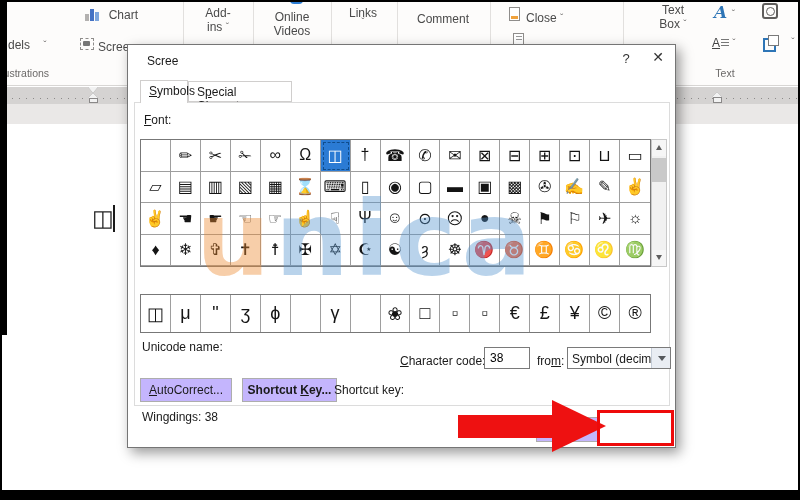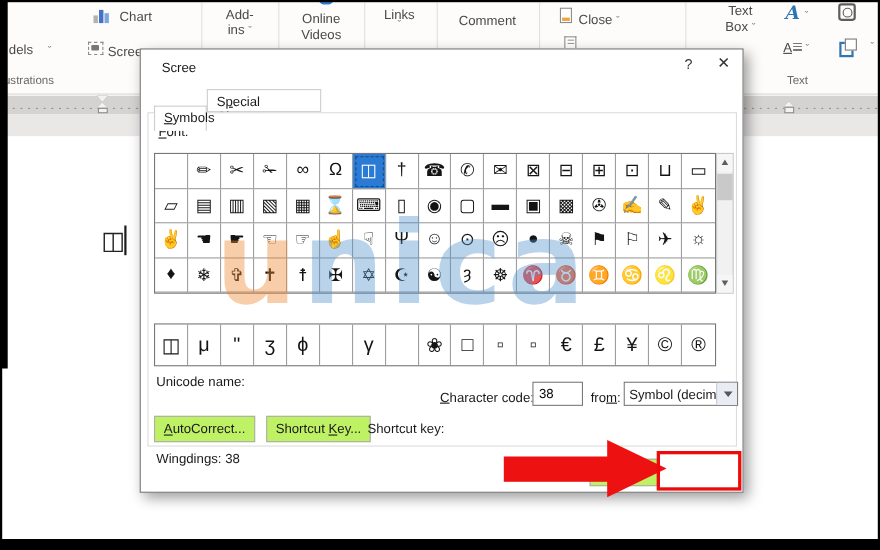--- a/index.html
+++ b/index.html
@@ -63,21 +63,21 @@
 
   
   .dialog { position:absolute; left:127px; top:44px; width:549px; height:404px; background:#fff;
             border:1px solid #757575; box-shadow:4px 5px 12px rgba(0,0,0,.4); z-index:10; font-size:12px; color:#1a1a1a; }
   .dlg-title { position:absolute; left:19px; top:9px; font-size:12px; color:#1a1a1a; }
   .dlg-help { position:absolute; left:488px; top:6px; font-size:13px; color:#333; width:20px; text-align:center; }
   .dlg-x { position:absolute; left:518px; top:4px; font-size:14px; color:#333; width:24px; text-align:center; }
   .ak { text-decoration:underline; }
 
   .tab { position:absolute; top:36px; height:21px; background:#fff; border:1px solid #d0cecd; padding:3px 8px 0; font-size:12px; }
-  .tab.active { height:23px; top:35px; border-bottom:none; z-index:3;margin-top:16px; }
+  .tab.active { height:23px; top:35px; border-bottom:none; z-index:3; }
   .tabpage { position:absolute; left:6px; top:57px; width:536px; height:304px; background:#fff; border:1px solid #dcdcdc; }
 
   .font-label { position:absolute; left:16px; top:68px; }
   .font-combo { position:absolute; left:51px; top:63px; width:200px; height:22px; border:1px solid #7a7a7a; background:#fff; }
   .font-combo .txt { position:absolute; left:6px; top:4px; }
   .combo-btn { position:absolute; right:0; top:0; width:19px; height:100%; background:#e9edf3; border-left:1px solid #c5cdd8; }
   .combo-btn:after { content:""; position:absolute; left:6px; top:8px; border-left:4px solid transparent; border-right:4px solid transparent; border-top:5px solid #55585c; }
 
   .sym-grid { position:absolute; left:12px; top:94px; width:511px; height:128px; border:1px solid #777;
               display:grid; grid-template-columns:repeat(17,1fr); grid-template-rows:repeat(4,1fr); background:#fff; }
@@ -100,24 +100,24 @@
   .rcell:nth-child(17n) { border-right:none; }
 
   .uni-label { position:absolute; left:14px; top:295px; }
   .uni-value { position:absolute; left:14px; top:317px;margin-top:48px; }
   .cc-label { position:absolute; left:272px; top:309px; }
   .cc-input { position:absolute; left:356px; top:302px; width:46px; height:22px; border:1px solid #7a7a7a; font-size:12px; padding-left:5px;
               font-family:"Liberation Sans", sans-serif; }
   .from-label { position:absolute; left:409px; top:309px; }
   .from-combo { position:absolute; left:439px; top:302px; width:104px; height:22px; border:1px solid #7a7a7a; background:#fff; }
   .from-combo .txt { position:absolute; left:4px; top:4px; white-space:nowrap; overflow:hidden; width:82px; }
-  .btn { position:absolute; height:24px; background:#bef264; border:1px solid #adadad; font-size:12px; text-align:center;
+  .btn { position:absolute; height:24px; background:#c4b5fd; border:1px solid #adadad; font-size:12px; text-align:center;
          font-family:"Liberation Sans", sans-serif; color:#1a1a1a; }
   .btn-auto { left:12px; top:333px; width:92px; }
-  .btn-shortcut { left:114px; top:333px; width:95px; }
+  .btn-shortcut { left:114px; top:333px; width:95px;font-weight:bold; }
   .sk-label { position:absolute; left:206px; top:338px; }
 
   .btn-hidden { left:408px; top:372px; width:62px; height:25px; }
   .btn-close { left:476px; top:372px; width:64px; height:25px; background:#e1e1e1; border:2px solid #0078d7; }
   .btn-close .inner { position:absolute; inset:1px; border:1px dotted #333; display:flex; align-items:center; justify-content:center; font-size:12px; }
 
   
   .watermark { position:absolute; left:196px; top:183px; z-index:50; pointer-events:none;
                font-size:104px; font-weight:bold; letter-spacing:5px; line-height:1.08;
                font-family:"DejaVu Sans", sans-serif; }

